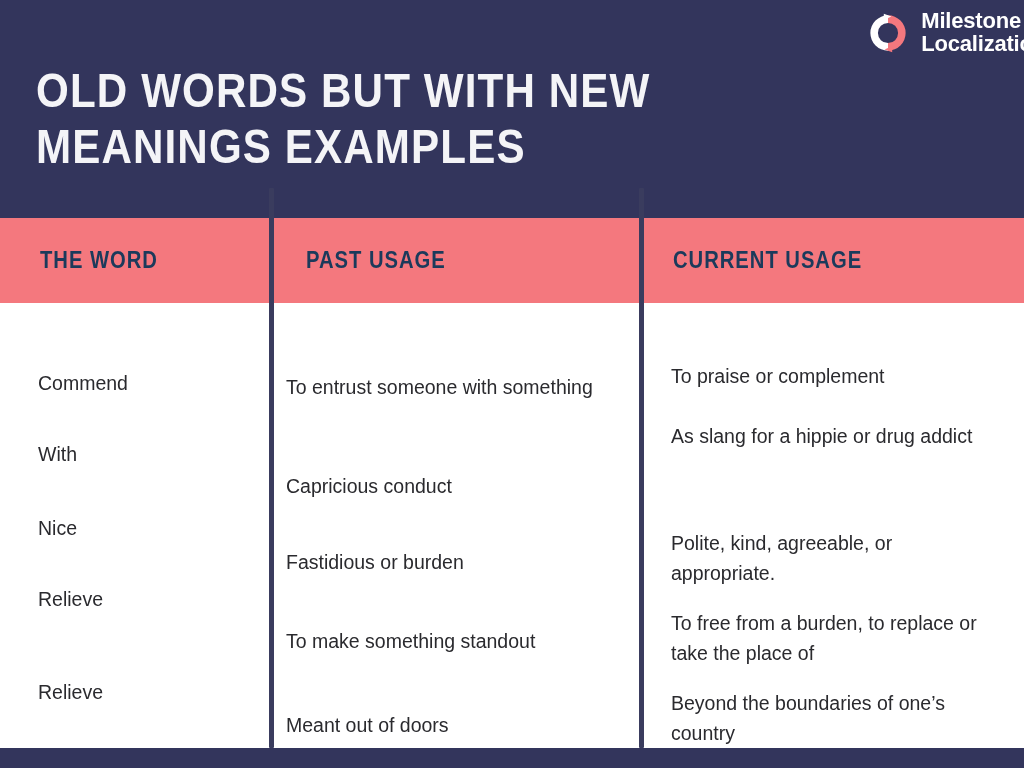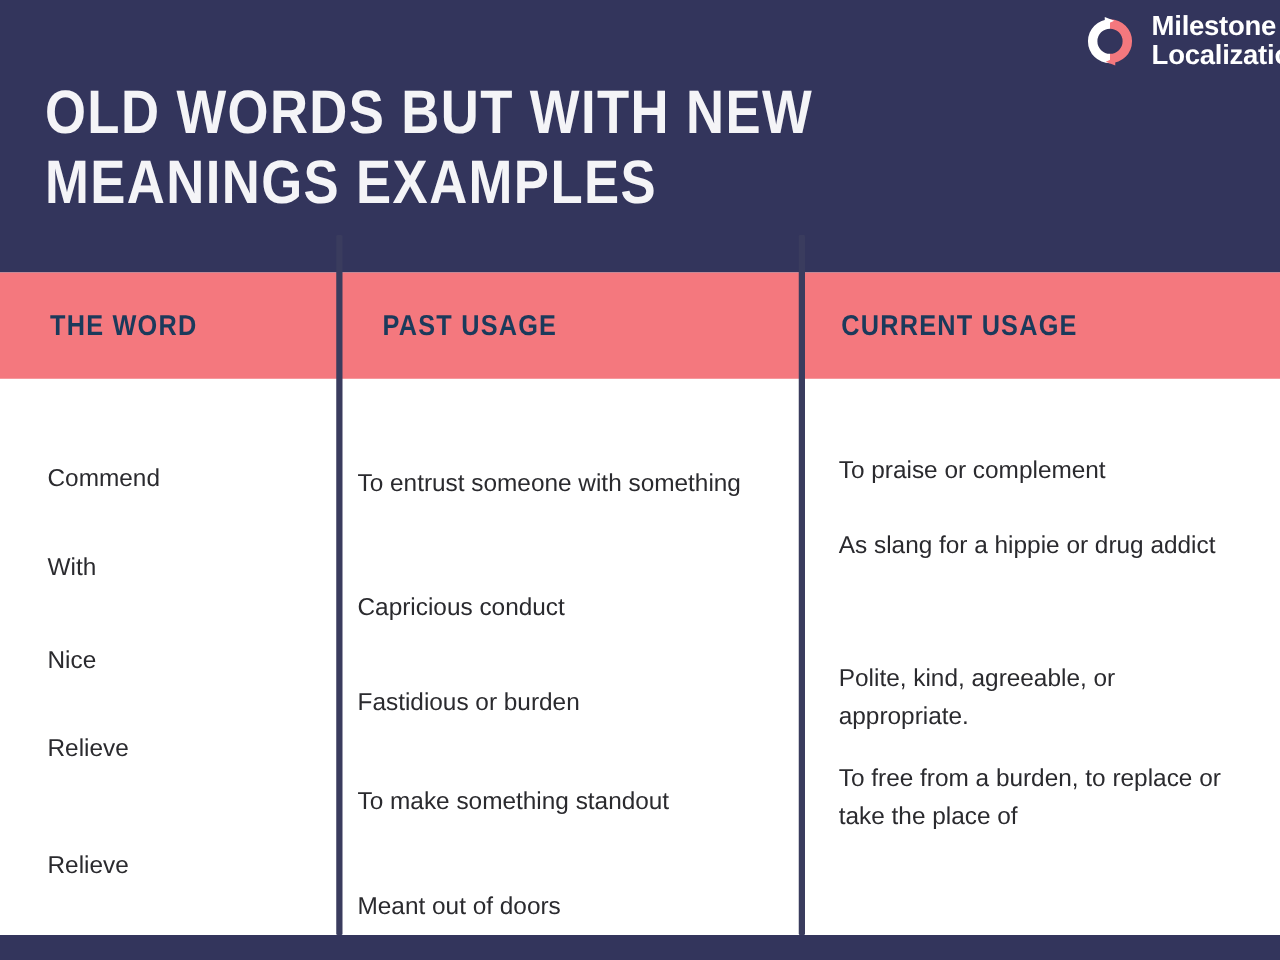--- a/index.html
+++ b/index.html
@@ -183,18 +183,19 @@
     <div class="cell col-word" style="top:295px">Nice</div>
     <div class="cell col-past" style="top:295px">Fastidious or burden</div>
     <div class="cell col-curr" style="top:294px">Polite, kind, agreeable, or appropriate.</div>
 
     <div class="cell col-word" style="top:366px">Relieve</div>
     <div class="cell col-curr" style="top:374px">To free from a burden, to replace or take the place of</div>
     <div class="cell col-past" style="top:374px">To make something standout</div>
 
     <div class="cell col-word" style="top:459px">Relieve</div>
     <div class="cell col-past" style="top:458px">Meant out of doors</div>
+    <div class="cell col-curr" style="top:454px">Beyond the boundaries of one’s country</div>
 
   </div>
 
   <div class="footer-strip"></div>
 
 </div>
 
 </body></html>

